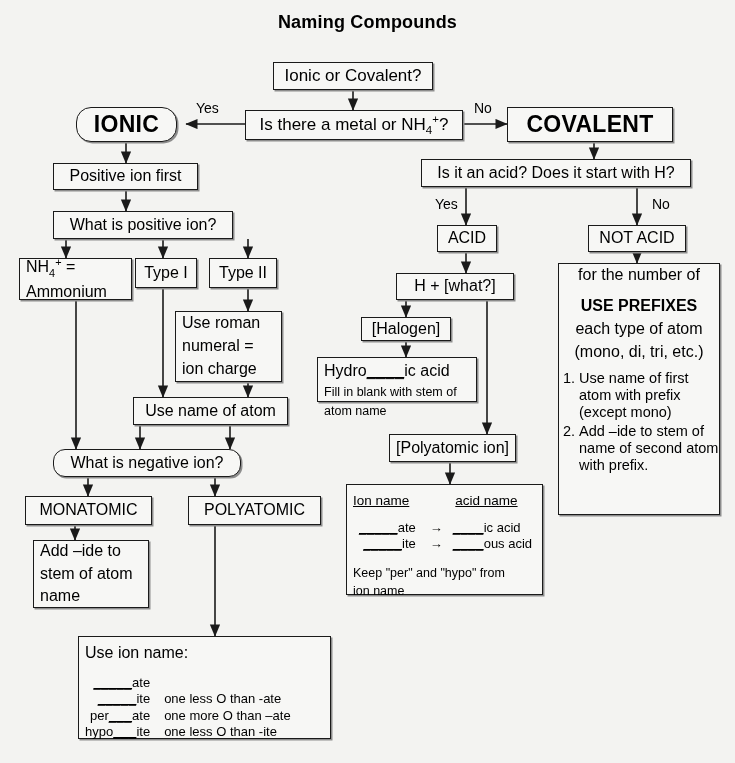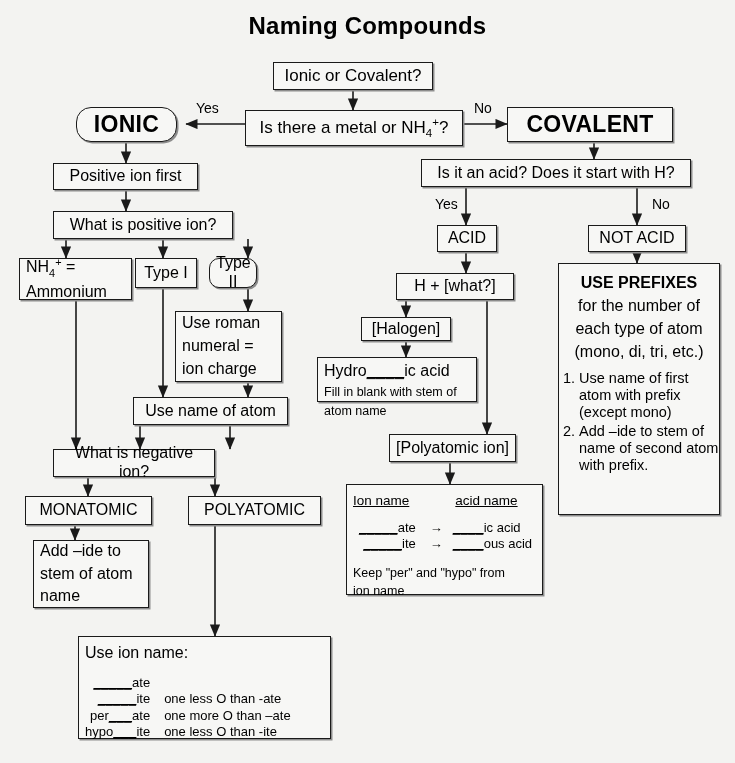--- a/index.html
+++ b/index.html
@@ -28,21 +28,21 @@
   .node.center{align-items:center;text-align:center;}
   .node.left{align-items:flex-end;text-align:left;}
   .pad{padding:2px 6px;width:100%;box-sizing:border-box;}
   .big{font-size:23px;font-weight:bold;letter-spacing:.3px;}
   .med{font-size:17px;}
   .cap{font-size:16px;}
   .sm{font-size:12.5px;}
   .bold{font-weight:bold;}
   .title{
     position:absolute;left:0;top:12px;width:735px;
-    text-align:center;font-size:24px;font-weight:bold;letter-spacing:.2px;
+    text-align:center;font-size:18px;font-weight:bold;letter-spacing:.2px;
   }
   .edgelabel{
     position:absolute;font-size:14px;white-space:nowrap;
   }
   .u{text-decoration:underline;}
   ol.pfx{margin:6px 0 0 0;padding-left:20px;font-size:14.5px;line-height:1.2;}
   ol.pfx li{margin-bottom:1px;}
   .sub{font-size:.68em;vertical-align:sub;}
   .sup{font-size:.68em;vertical-align:super;}
   .blank{text-decoration:underline;letter-spacing:.5px;}
@@ -119,21 +119,21 @@
       <line x1="450" y1="462" x2="450" y2="484" marker-end="url(#ah)"></line>
 
       <line x1="637" y1="252" x2="637" y2="263" marker-end="url(#ah)"></line>
     </g>
   </svg>
 
   <div class="node center" style="left:273px;top:62px;width:160px;height:28px;">
     <span class="pad med">Ionic or Covalent?</span>
   </div>
 
-  <div class="node center" style="left:245px;top:110px;width:218px;height:36px;">
+  <div class="node center" style="left:245px;top:110px;width:218px;height:30px;">
     <span class="pad med"><span>Is there a metal or NH</span><span class="sub">4</span><span class="sup">+</span><span>?</span></span>
   </div>
 
   <div class="node center" style="left:76px;top:107px;width:101px;height:35px;border-radius:15px;">
     <span class="pad big">IONIC</span>
   </div>
 
   <div class="node center" style="left:507px;top:107px;width:166px;height:35px;">
     <span class="pad big">COVALENT</span>
   </div>
@@ -151,35 +151,35 @@
 
   <div class="node left" style="left:19px;top:258px;width:113px;height:42px;">
     <span class="pad cap"><span>NH</span><span class="sub">4</span><span class="sup">+</span><span> =</span></span>
     <span class="pad cap">Ammonium</span>
   </div>
 
   <div class="node center" style="left:135px;top:258px;width:62px;height:30px;">
     <span class="pad cap">Type I</span>
   </div>
 
-  <div class="node center" style="left:209px;top:258px;width:48px;height:30px;border-radius:10px;">
+  <div class="node center" style="left:209px;top:258px;width:68px;height:30px;">
     <span class="pad cap">Type II</span>
   </div>
 
   <div class="node left" style="left:175px;top:311px;width:107px;height:71px;">
     <span class="pad cap">Use roman</span>
     <span class="pad cap">numeral =</span>
     <span class="pad cap">ion charge</span>
   </div>
 
   <div class="node center" style="left:125px;top:397px;width:155px;height:28px;margin-left:8px;">
     <span class="pad cap">Use name of atom</span>
   </div>
 
-  <div class="node center" style="left:53px;top:449px;width:162px;height:28px;">
+  <div class="node center" style="left:53px;top:449px;width:188px;height:28px;border-radius:12px;">
     <span class="pad cap">What is negative ion?</span>
   </div>
 
   <div class="node center" style="left:25px;top:496px;width:127px;height:29px;">
     <span class="pad cap">MONATOMIC</span>
   </div>
 
   <div class="node center" style="left:164px;top:496px;width:133px;height:29px;margin-left:24px;">
     <span class="pad cap">POLYATOMIC</span>
   </div>
@@ -269,22 +269,22 @@
           <div class="td" style="text-align:center;padding:0 10px;"><span>→</span></div>
           <div class="td"><span class="blank">____</span><span>ous acid</span></div>
         </div>
       </div>
     </div>
     <div class="pad sm" style="margin-top:9px;">Keep "per" and "hypo" from</div>
     <div class="pad sm">ion name</div>
   </div>
 
   <div class="node center" style="left:558px;top:263px;width:162px;height:252px;justify-content:flex-start;">
+    <div class="pad cap">for the number of</div>
     <div class="pad cap bold" style="margin-top:8px;">USE PREFIXES</div>
-    <div class="pad cap">for the number of</div>
     <div class="pad cap">each type of atom</div>
     <div class="pad cap">(mono, di, tri, etc.)</div>
     <ol class="pfx" style="text-align:left;align-self:flex-start;">
       <li>Use name of first atom with prefix (except mono)</li>
       <li>Add –ide to stem of name of second atom with prefix.</li>
     </ol>
   </div>
 
 </div>
 

